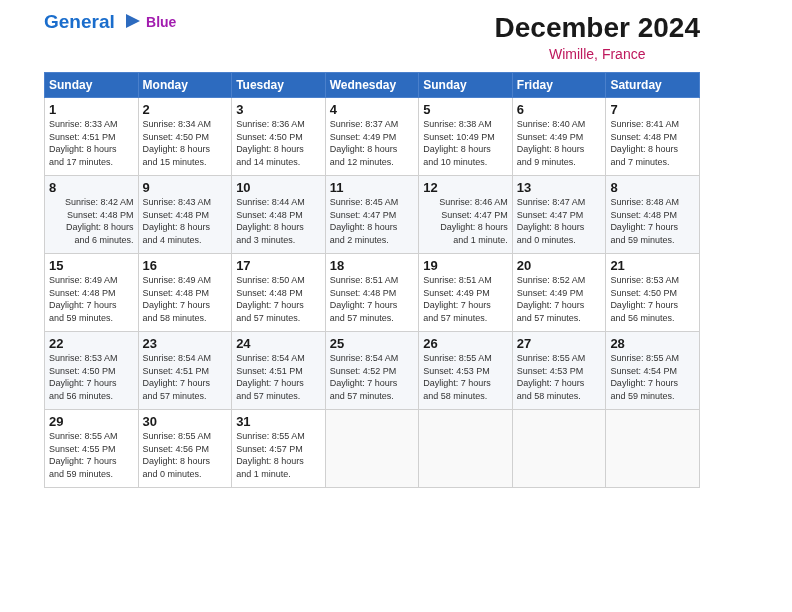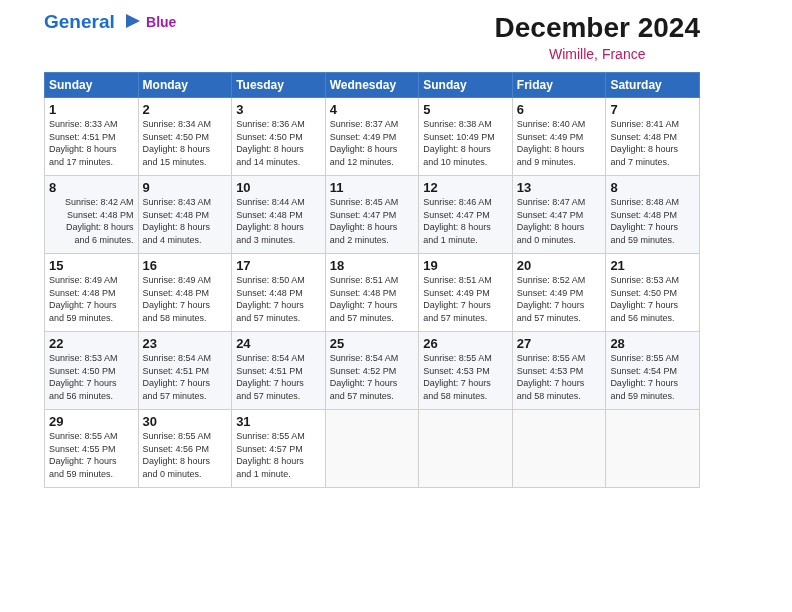--- a/index.html
+++ b/index.html
@@ -192,21 +192,21 @@
           </td>
           <td>
             <span class="day-num">11</span>
             <div class="day-info" style="white-space: pre-line;">Sunrise: 8:45 AM
 Sunset: 4:47 PM
 Daylight: 8 hours
 and 2 minutes.</div>
           </td>
           <td>
             <span class="day-num">12</span>
-            <div class="day-info" style="white-space: pre-line;">Sunrise: 8:46 AM
+            <div class="day-info" style="white-space: pre-line; text-align: right;">Sunrise: 8:46 AM
 Sunset: 4:47 PM
 Daylight: 8 hours
 and 1 minute.</div>
           </td>
           <td>
             <span class="day-num">13</span>
             <div class="day-info" style="white-space: pre-line;">Sunrise: 8:47 AM
 Sunset: 4:47 PM
 Daylight: 8 hours
 and 0 minutes.</div>

